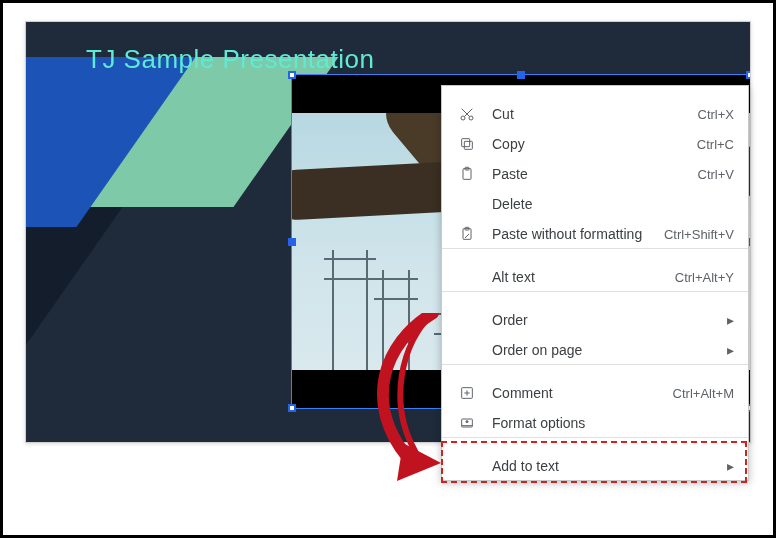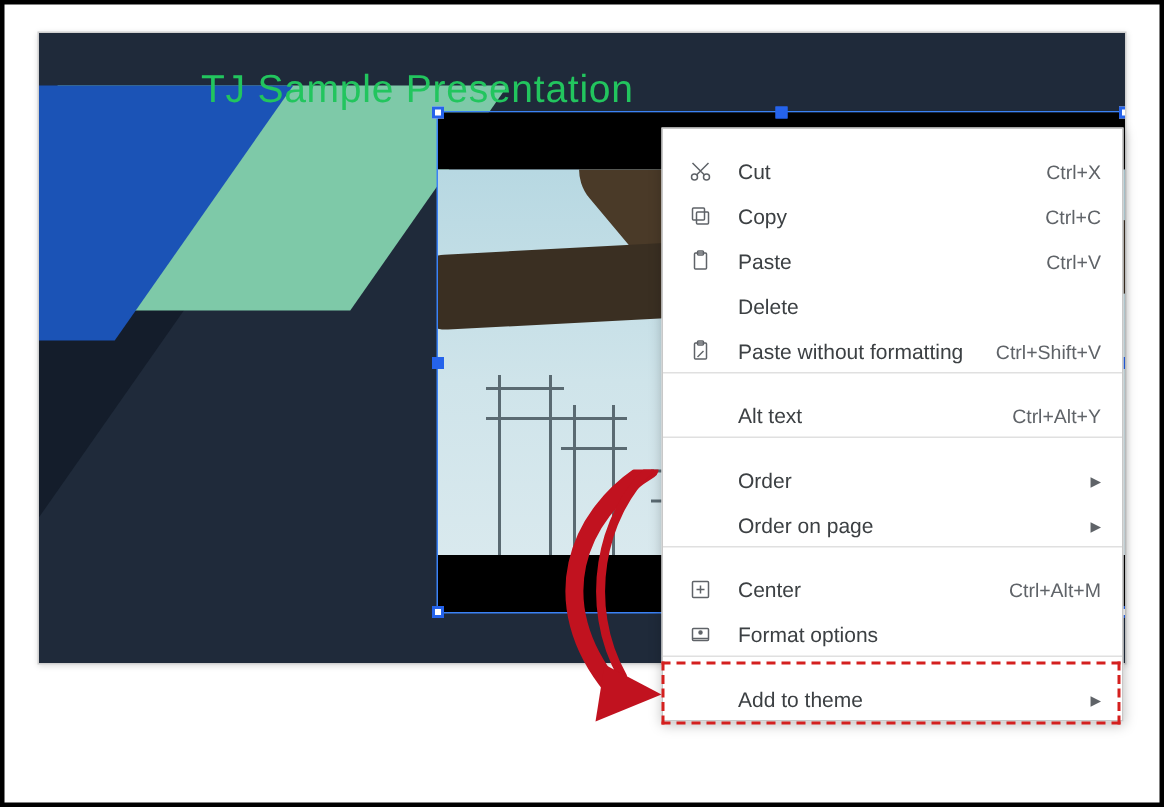--- a/index.html
+++ b/index.html
@@ -45,24 +45,23 @@
     position:absolute;
     width:500px;height:500px;
     background:#141d2b;
     transform:skewX(-35deg);
     left:-540px;top:130px;
   }
   .slide-title{
     position:absolute;
     left:60px;top:22px;
     font-size:26px;
-    color:#22c55e;
+    color:#5eead4;
     font-weight:400;
     letter-spacing:0.5px;
-    margin-left:48px;
   }
   
   .sel-obj{
     position:absolute;
     left:265px;top:52px;
     width:460px;height:335px;
     border:1px solid #3b82f6;
     box-sizing:border-box;
   }
   .letterbox{
@@ -246,39 +245,39 @@
 
     <div class="sep"></div>
 
     <div class="item">
       <span class="ic">
           <svg viewBox="0 0 24 24">
             <rect x="4" y="4" width="16" height="16" rx="1"></rect>
             <path d="M8 12 L16 12 M12 8 L12 16"></path>
           </svg>
         </span>
-      <span class="lbl">Center</span>
+      <span class="lbl">Comment</span>
       <span class="sc">Ctrl+Alt+M</span>
     </div>
     <div class="item">
       <span class="ic">
           <svg viewBox="0 0 24 24">
             <rect x="4" y="6" width="16" height="12" rx="1"></rect>
             <path d="M4 16 L20 16"></path>
             <circle cx="12" cy="10" r="1.5" fill="#5f6368"></circle>
           </svg>
         </span>
       <span class="lbl">Format options</span>
     </div>
 
     <div class="sep"></div>
 
     <div class="item">
       <span class="ic"></span>
-      <span class="lbl">Add to theme</span>
+      <span class="lbl">Add to text</span>
       <span class="sub">▸</span>
     </div>
   </div>
 
   <div class="highlight"></div>
 
   <div class="arrow-wrap">
     <svg viewBox="0 0 120 170" width="120" height="170">
       <path d="M80 0 C 30 30, 10 90, 55 145" stroke="#c1121f" stroke-width="12" fill="none" stroke-linecap="round"></path>
       <path d="M80 0 C 48 30, 35 90, 62 138" stroke="#c1121f" stroke-width="6" fill="none" stroke-linecap="round"></path>

